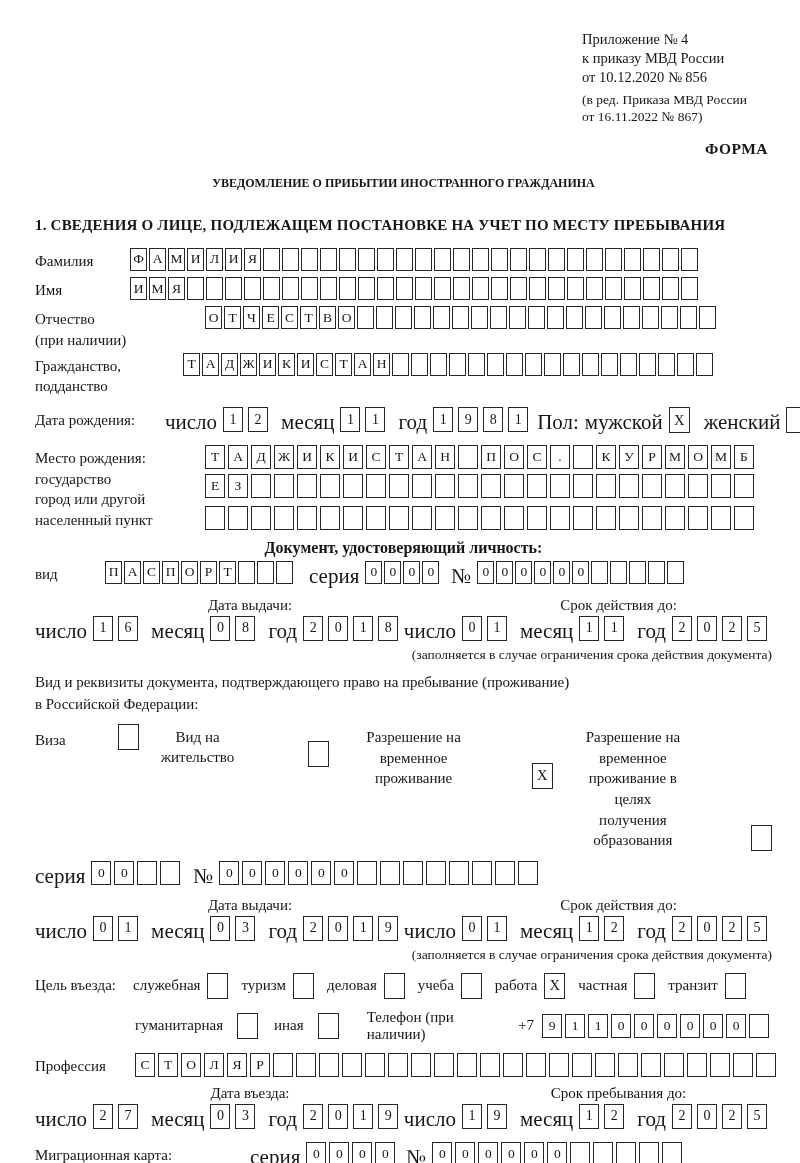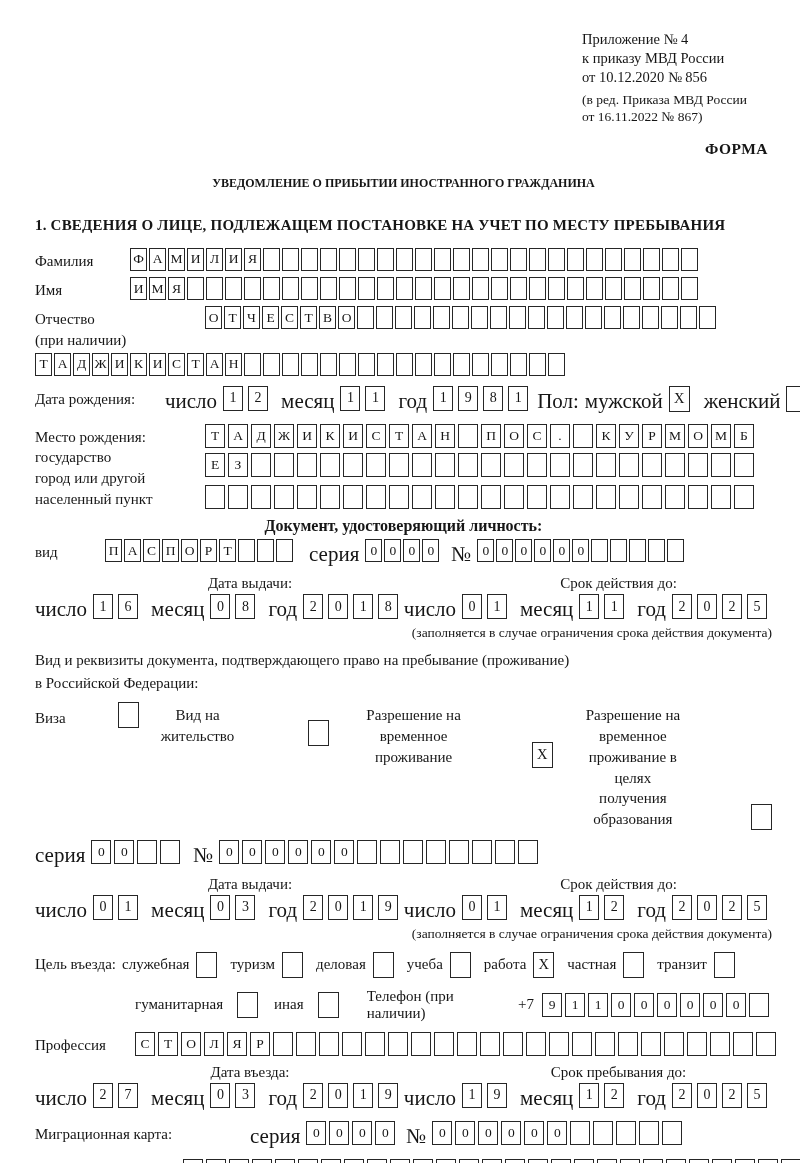--- a/index.html
+++ b/index.html
@@ -195,20 +195,24 @@
         <span class="cell"></span>
         <span class="cell"></span>
         <span class="cell"></span>
         <span class="cell"></span>
         <span class="cell"></span>
         <span class="cell"></span>
       </div>
   </div>
 
   <div class="frow" style="margin-top:2px">
+    <div class="lbl w148 stack">
+      <div>Гражданство,</div>
+      <div>подданство</div>
+    </div>
     <div class="cells">
         <span class="cell">Т</span>
         <span class="cell">А</span>
         <span class="cell">Д</span>
         <span class="cell">Ж</span>
         <span class="cell">И</span>
         <span class="cell">К</span>
         <span class="cell">И</span>
         <span class="cell">С</span>
         <span class="cell">Т</span>
@@ -535,21 +539,21 @@
           <span class="cell">0</span>
           <span class="cell">2</span>
           <span class="cell">5</span>
         </span>
     </div>
   </div>
   <div class="note-right">(заполняется в случае ограничения срока действия документа)</div>
 
   <div class="purprow">
     <span>Цель въезда:</span>
-    <span style="margin-left:6px">служебная</span>
+    <span style="margin-left:17px">служебная</span>
     <span class="chk"></span>
     <span>туризм</span>
     <span class="chk"></span>
     <span>деловая</span>
     <span class="chk"></span>
     <span>учеба</span>
     <span class="chk"></span>
     <span>работа</span>
     <span class="chk">X</span>
     <span>частная</span>

